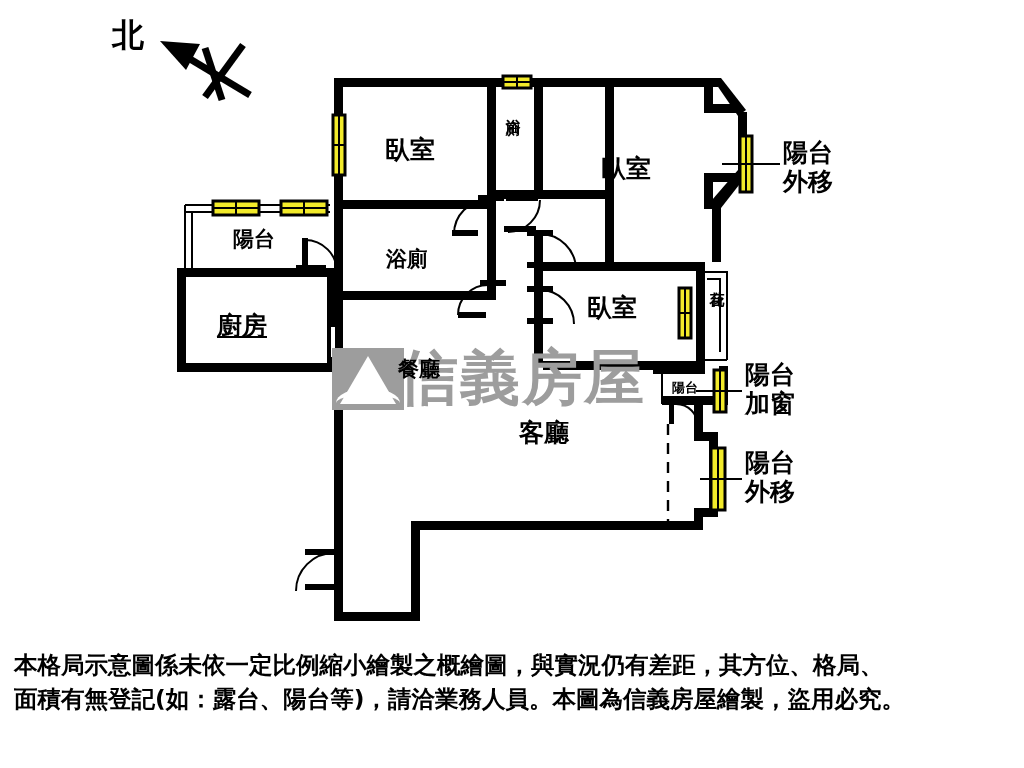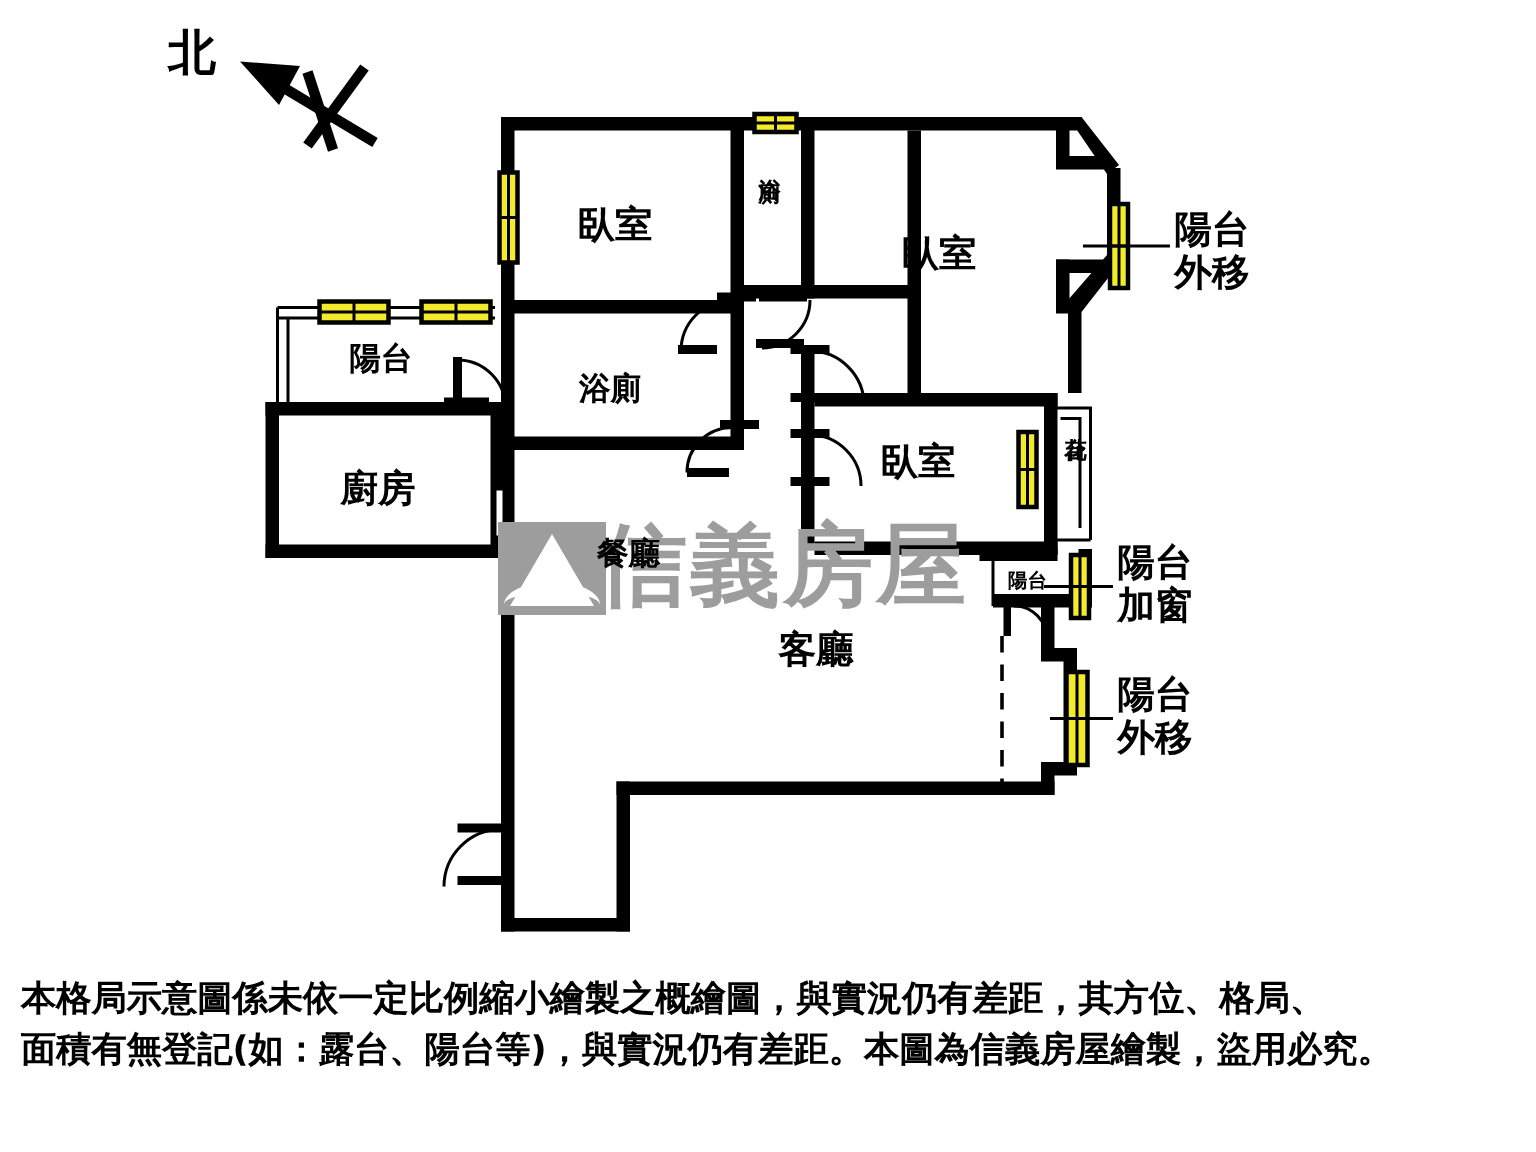--- a/index.html
+++ b/index.html
@@ -328,21 +328,21 @@
   <div class="lbl room" style="left:601px; top:156px;">臥室</div>
 
   <div class="lbl room-sm" style="left:233px; top:228px;">陽台</div>
 
   <div class="lbl room-sm" style="left:386px; top:248px;text-align:right;">浴廁</div>
 
   <div class="lbl room" style="left:587px; top:295px;">臥室</div>
 
   <div class="lbl vert-sm" style="left:709px; top:280px;">花台</div>
 
-  <div class="lbl room" style="left:227px; top:313px;">廚房</div>
+  <div class="lbl room" style="left:217px; top:313px;text-decoration:underline;">廚房</div>
 
   <div class="lbl room-sm" style="left:386px; top:358px;margin-left:12px;">餐廳</div>
 
   <div class="lbl tiny" style="left:672px; top:381px;">陽台</div>
 
   <div class="lbl room" style="left:519px; top:422px;font-family:Liberation Mono, monospace;">客廳</div>
 
   <div class="lbl callout" style="left:783px; top:138px;">
     <div>陽台</div>
     <div>外移</div>
@@ -355,14 +355,14 @@
 
   <div class="lbl callout" style="left:745px; top:448px;">
     <div>陽台</div>
     <div>外移</div>
   </div>
 
 </div>
 
 <div id="disclaimer">
   <p>本格局示意圖係未依一定比例縮小繪製之概繪圖，與實況仍有差距，其方位、格局、</p>
-  <p>面積有無登記(如：露台、陽台等)，與實況仍有差距。本圖為信義房屋繪製，盜用必究。</p>
+  <p>面積有無登記(如：露台、陽台等)，請洽業務人員。本圖為信義房屋繪製，盜用必究。</p>
 </div>
 
 </body></html>

